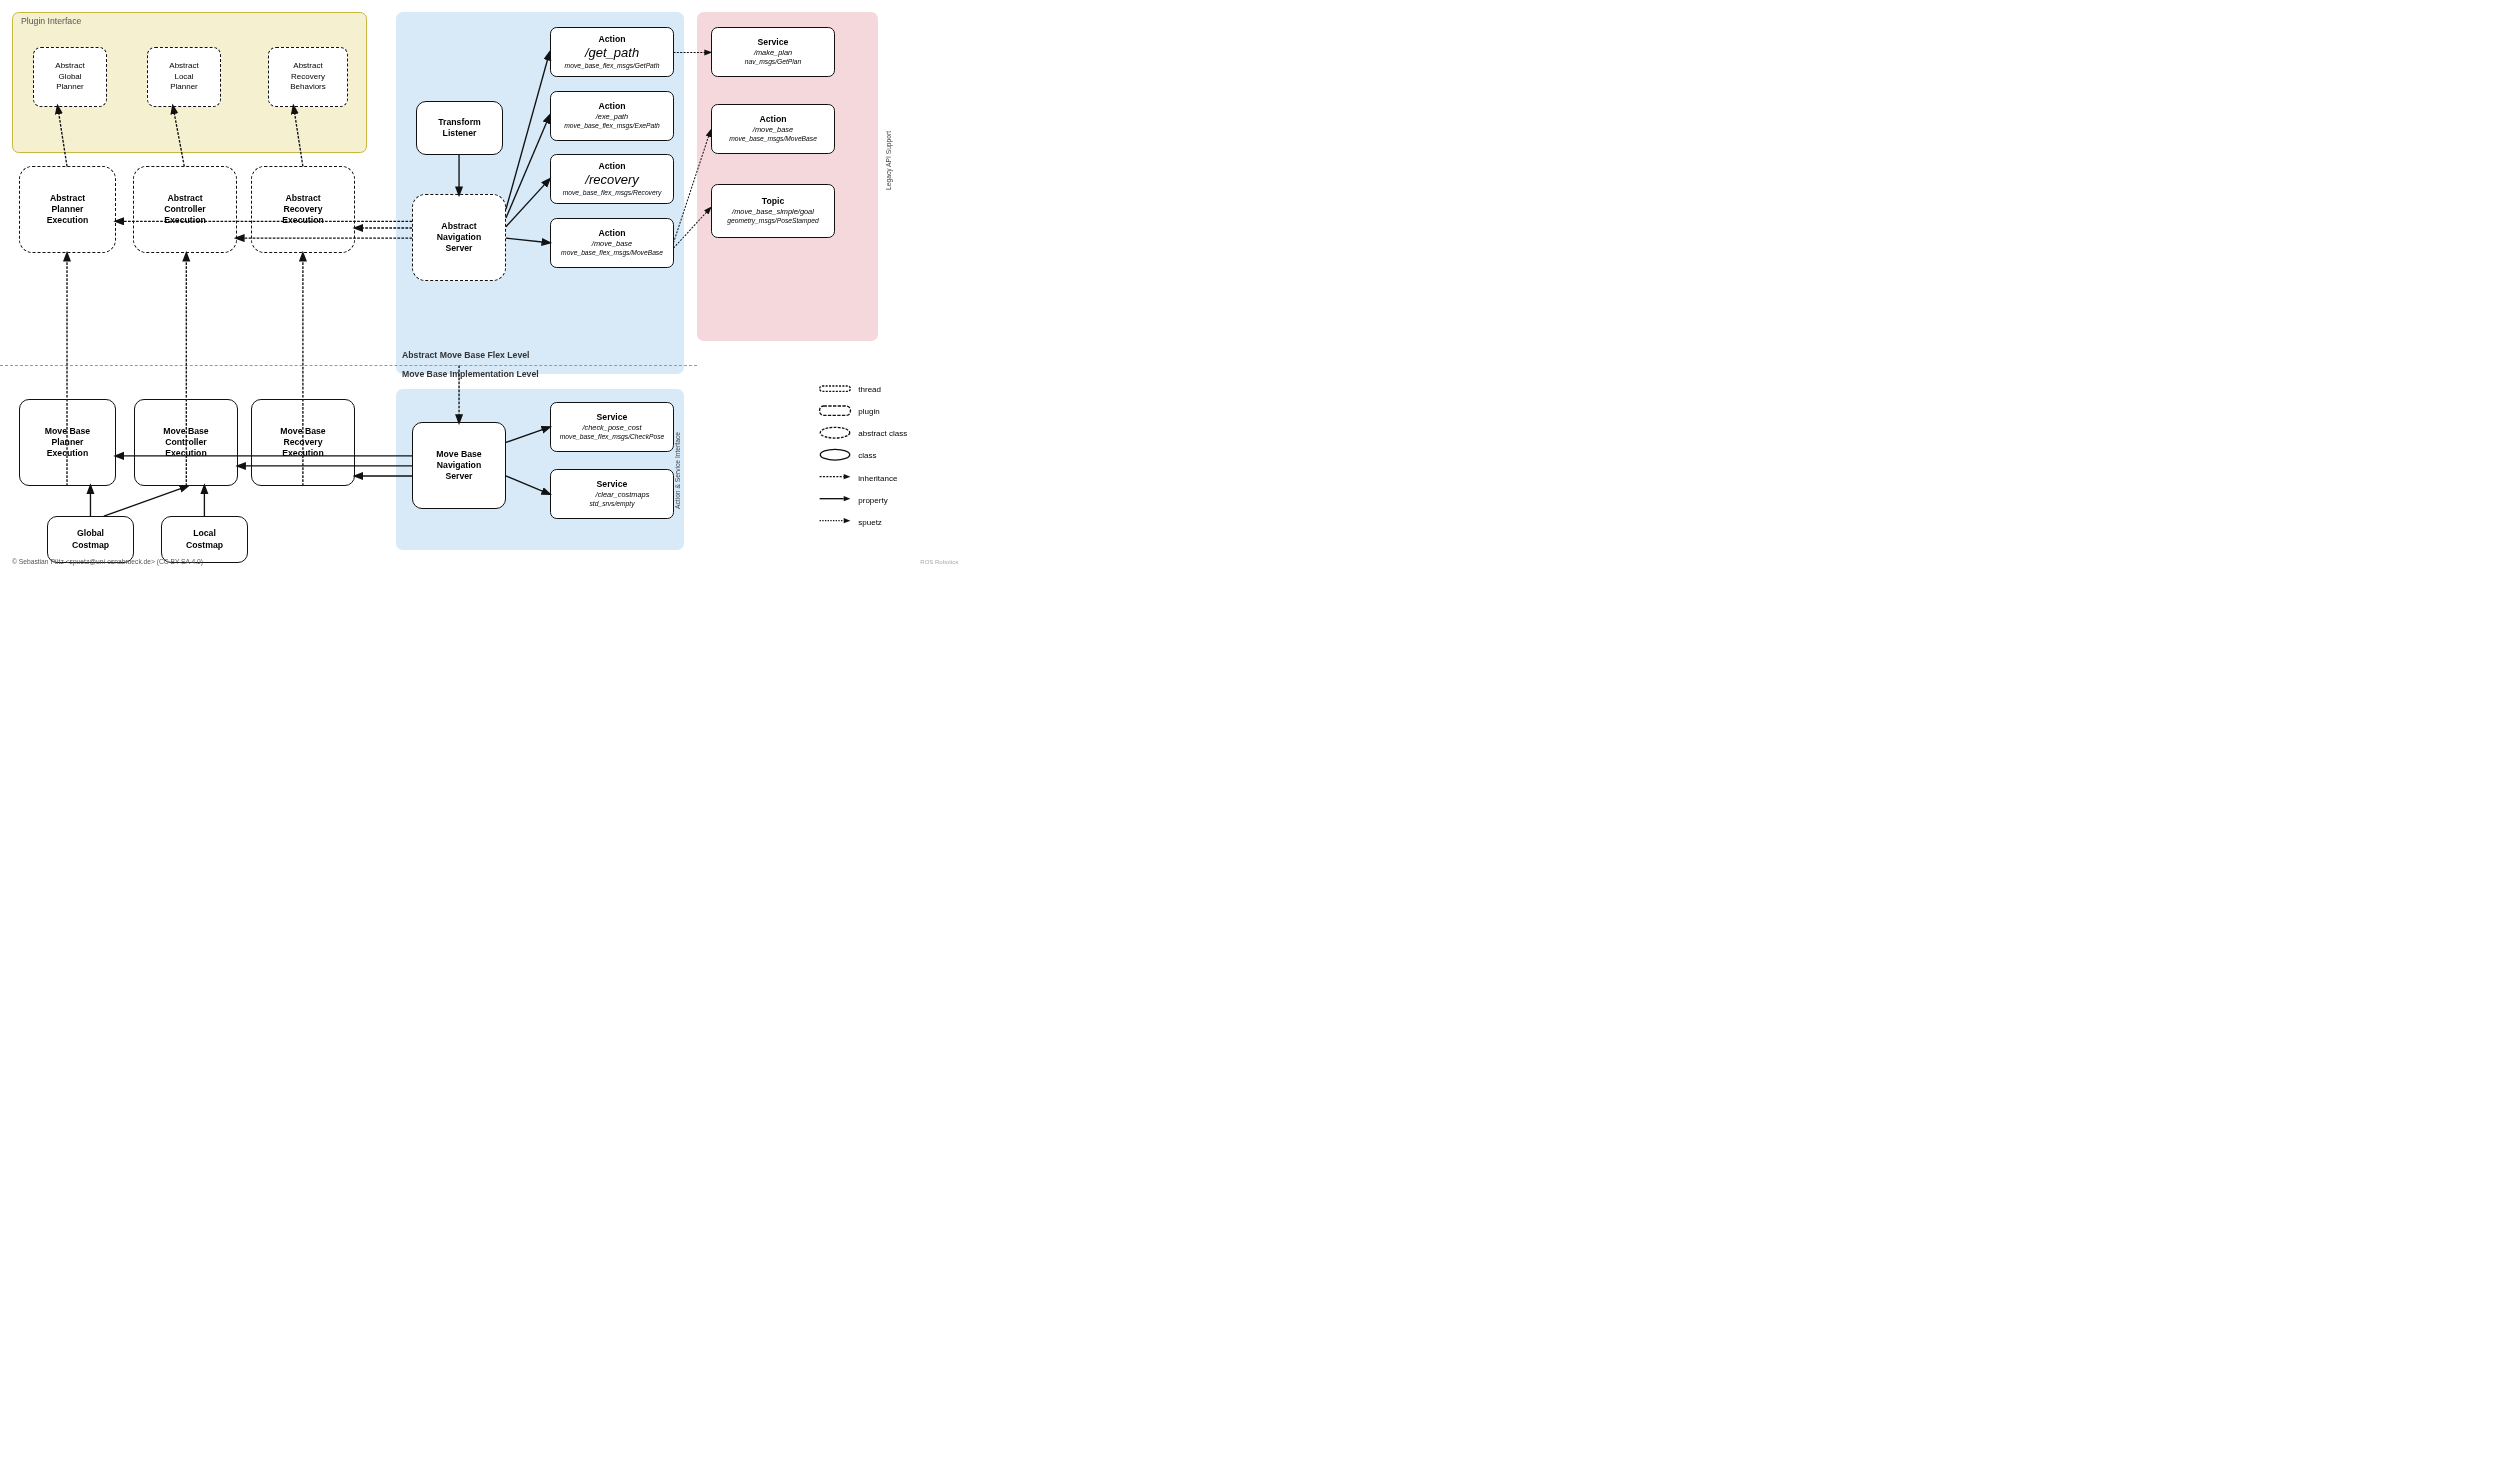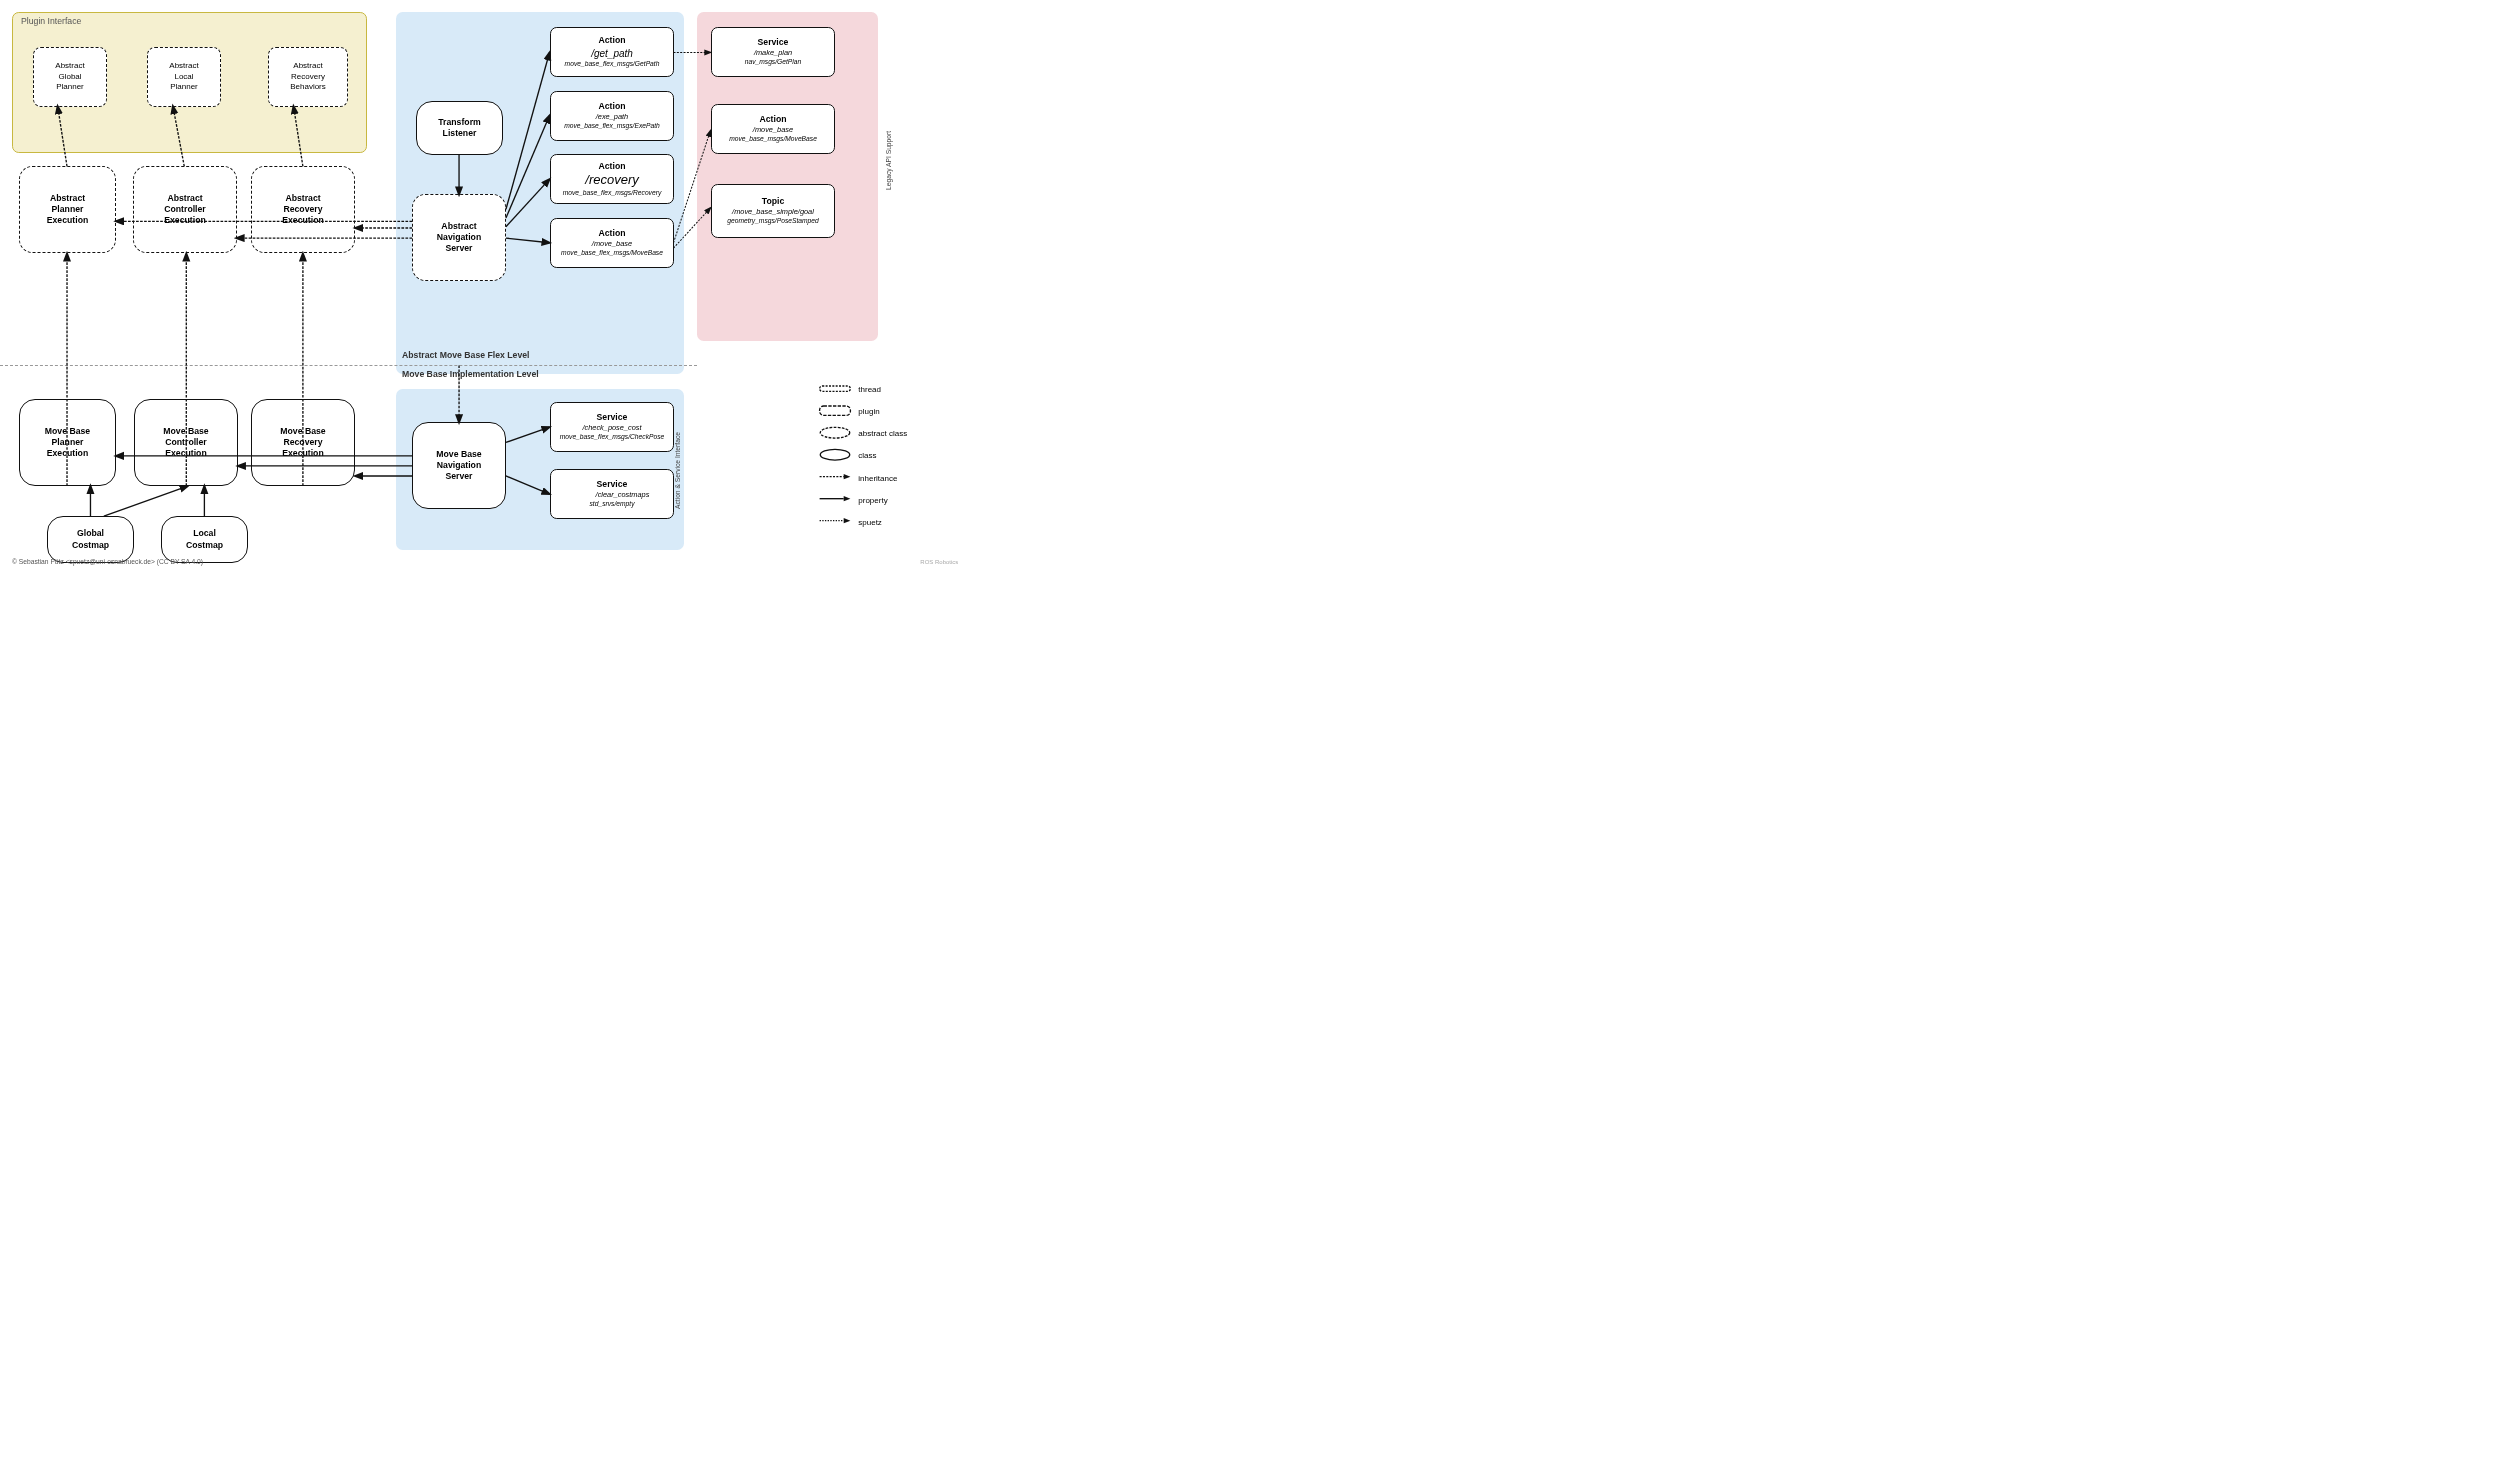--- a/index.html
+++ b/index.html
@@ -64,21 +64,21 @@
       position: absolute;
       top: 365px; left: 0;
       width: 697px;
       border-top: 1.3px dashed #999;
     }
 
     
     .box {
       position: absolute;
       border: 1.3px solid #111;
-      border-radius: 16px;
+      border-radius: 10px;
       background: #fff;
       text-align: center;
       display: flex;
       flex-direction: column;
       align-items: center;
       justify-content: center;
       font-size: 8.7px;
       line-height: 1.3;
       padding: 4px 5.4px;
     }
@@ -183,21 +183,21 @@
   <div class="box" style="position:absolute;left:416px;top:101px;width:87px;height:54px;font-size:8.7px;font-weight:bold;">
     Transform<br>Listener
   </div>
 
   <div class="box box-dotted-outer" style="position:absolute;left:412px;top:194px;width:94px;height:87px;font-size:8.7px;font-weight:bold;">
     Abstract<br>Navigation<br>Server
   </div>
 
   <div class="box box-action" style="position:absolute;left:550px;top:27px;width:124px;height:50px;">
     <strong style="font-size:8.7px;">Action</strong>
-    <span style="font-style:italic;font-size:10px;">/get_path</span>
+    <span style="font-style:italic;font-size:13px;">/get_path</span>
     <span style="font-style:italic;font-size:6.7px;">move_base_flex_msgs/GetPath</span>
   </div>
 
   <div class="box box-action" style="position:absolute;left:550px;top:91px;width:124px;height:50px;">
     <strong style="font-size:8.7px;">Action</strong>
     <span style="font-style:italic;font-size:7.4px;">/exe_path</span>
     <span style="font-style:italic;font-size:6.7px;">move_base_flex_msgs/ExePath</span>
   </div>
 
   <div class="box box-action" style="position:absolute;left:550px;top:154px;width:124px;height:50px;">

